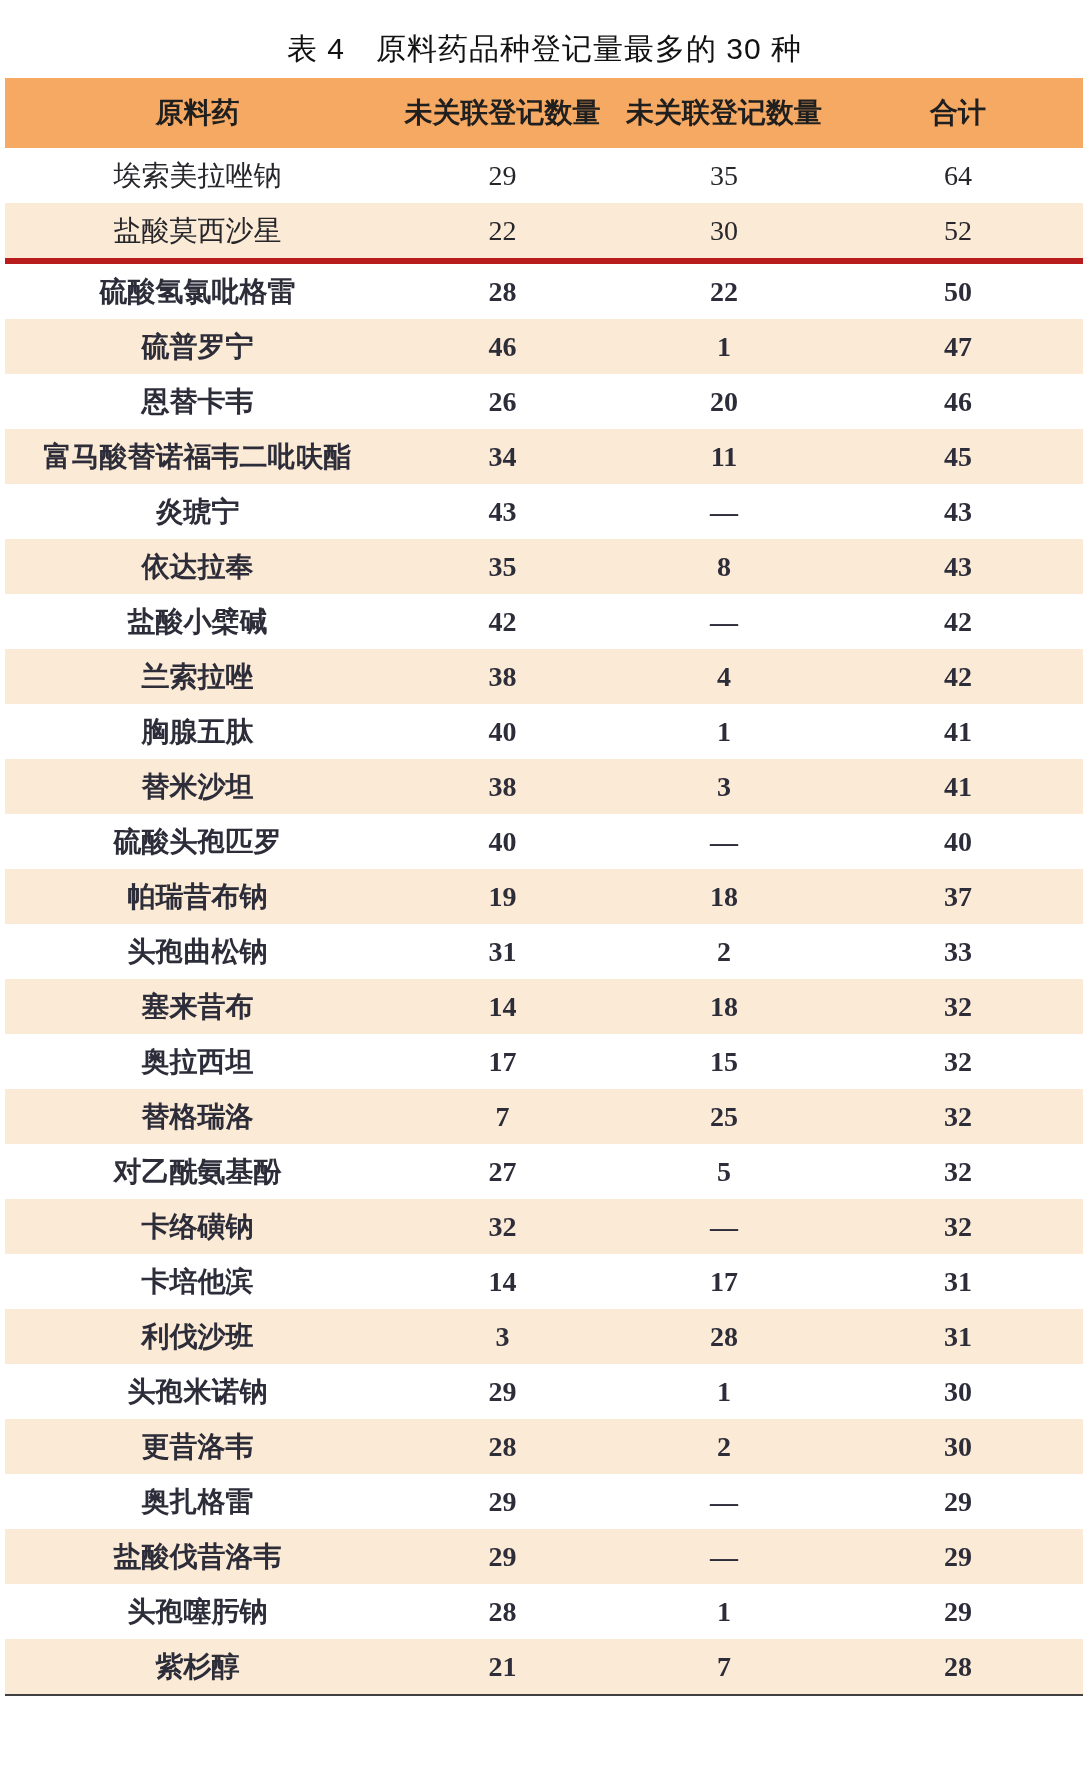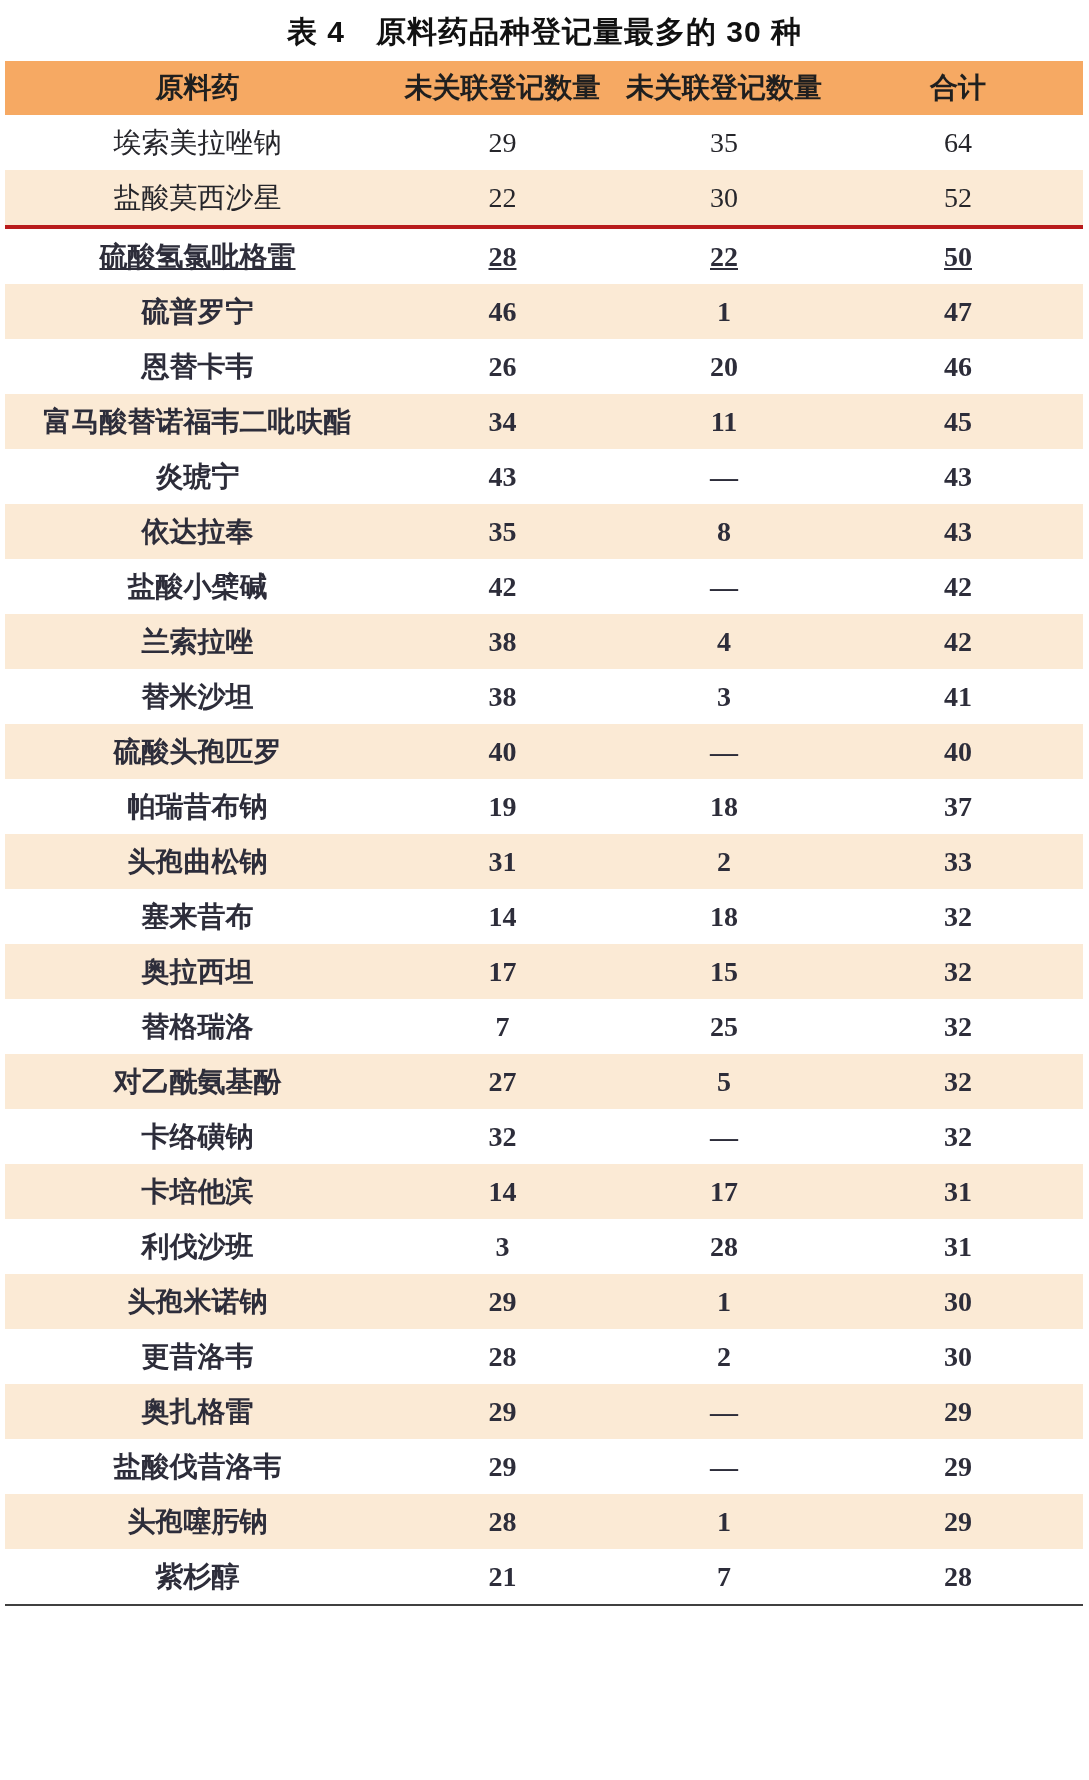--- a/index.html
+++ b/index.html
@@ -9,26 +9,26 @@
   }
   body {
     width: 1089px;
     height: 1780px;
     overflow: hidden;
     font-family: "Liberation Serif", "DejaVu Serif", serif;
     color: #222222;
   }
   .title {
     margin: 0;
-    padding-top: 9px;
+    padding-top: 26px;
     height: 52px;
     line-height: 46px;
     text-align: center;
     font-family: "Liberation Sans", "DejaVu Sans", sans-serif;
-    font-weight: 700;
+    font-weight: 400;
     font-size: 30px;
     color: #111111;
     letter-spacing: 1px;
   }
   table.reg-table {
     border-collapse: collapse;
     table-layout: fixed;
     width: 1078px;
     margin-left: 5px;
   }
@@ -39,36 +39,36 @@
 
   thead th {
     background: #F6A963;
     height: 54px;
     font-family: "Liberation Sans", "DejaVu Sans", sans-serif;
     font-weight: 700;
     font-size: 28px;
     color: #1f1f1f;
     text-align: center;
     vertical-align: middle;
-    padding: 0;
+    padding: 8px;
   }
   tbody td {
     height: 55px;
     padding: 0;
     text-align: center;
     vertical-align: middle;
     font-size: 28px;
     color: #26262b;
     line-height: 1;
   }
   tbody tr:nth-child(even) { background: #FBEAD5; }
   tbody tr:nth-child(odd)  { background: #ffffff; }
 
   
-  tbody tr.page-break td { border-top: 4px solid #b91c1c; text-decoration: underline; }
+  tbody tr.page-break td { border-top: 6px solid #b91c1c; }
 
   
   tbody tr.seg2 td { font-weight: 700; color: #2d2d3a; }
 
   
   tbody tr:last-child td { border-bottom: 2px solid #404040; }
 
   td.dash-cell { color: #6e6e6e; font-weight: 400; }
 </style>
 </head>
@@ -146,20 +146,26 @@
     <td class="dash-cell">—</td>
     <td>42</td>
   </tr>
       <tr class="seg2">
     <td>兰索拉唑</td>
     <td>38</td>
     <td>4</td>
     <td>42</td>
   </tr>
       <tr class="seg2">
+    <td>胸腺五肽</td>
+    <td>40</td>
+    <td>1</td>
+    <td>41</td>
+  </tr>
+      <tr class="seg2">
     <td>替米沙坦</td>
     <td>38</td>
     <td>3</td>
     <td>41</td>
   </tr>
       <tr class="seg2">
     <td>硫酸头孢匹罗</td>
     <td>40</td>
     <td class="dash-cell">—</td>
     <td>40</td>

